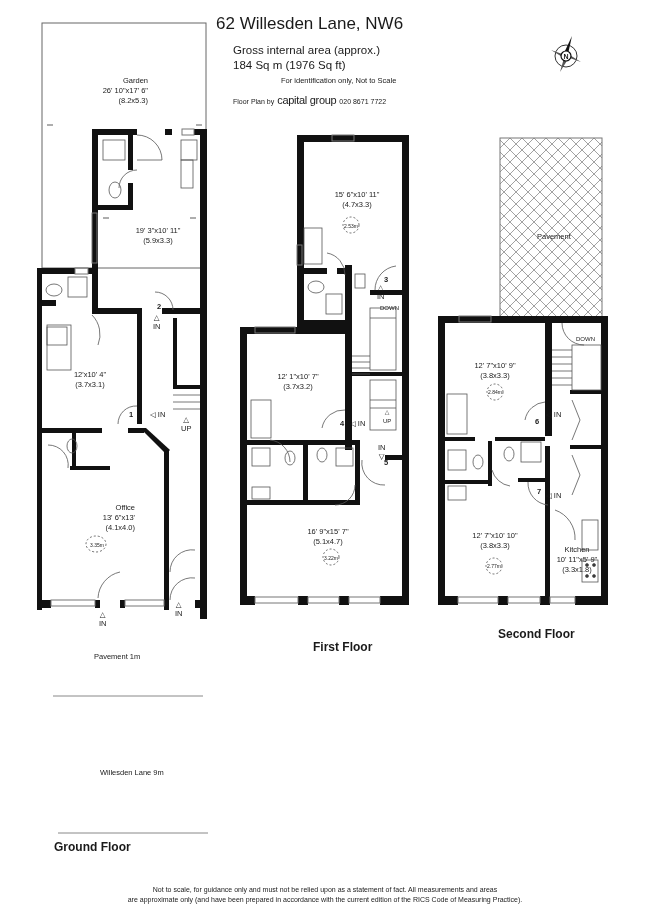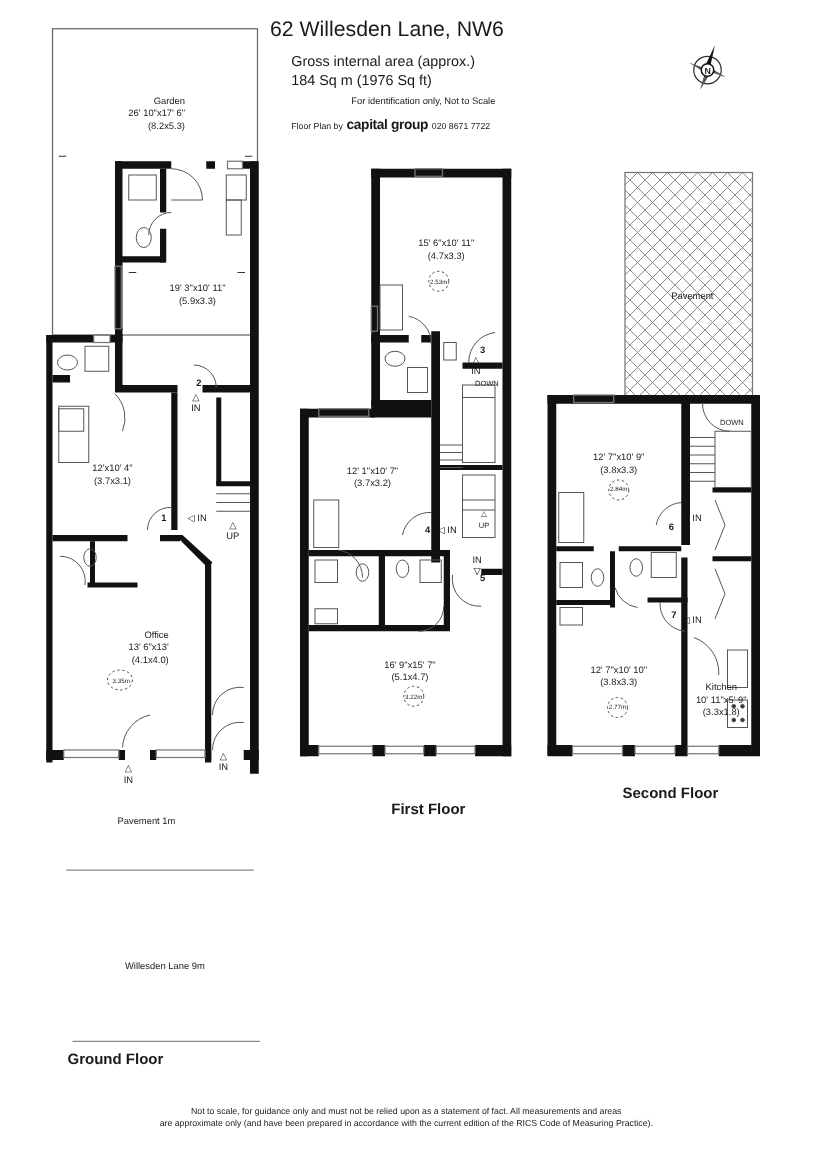--- a/index.html
+++ b/index.html
@@ -4,21 +4,21 @@
 <style>
   html, body { margin: 0; padding: 0; background: #ffffff; }
   body { width: 650px; height: 919px; position: relative; overflow: hidden;
          font-family: "Liberation Sans", sans-serif; color: #1a1a1a; }
   .abs { position: absolute; }
   .title { left: 216px; top: 14px; font-size: 17px; white-space: nowrap; }
   .sub1 { left: 233px; top: 44px; font-size: 11.5px; white-space: nowrap; }
   .sub2 { left: 233px; top: 59px; font-size: 11.5px; white-space: nowrap; }
   .note { left: 233px; top: 76px; font-size: 7.5px; white-space: nowrap; margin-left: 48px; }
   .credit { left: 233px; top: 94px; font-size: 7px; white-space: nowrap; display: flex; align-items: baseline; gap: 3px; }
-  .credit .brand { font-weight: bold; font-size: 11px; letter-spacing: -0.3px; }
+  .credit .brand { font-weight: normal; font-size: 11px; letter-spacing: -0.3px; }
   .floor-label { font-size: 12px; white-space: nowrap; font-weight: bold; }
   .street { font-size: 7.5px; white-space: nowrap; }
   .disclaimer { left: 0; width: 650px; top: 885px; font-size: 7px; text-align: center; line-height: 10px; }
   svg text { font-family: "Liberation Sans", sans-serif; fill: #1a1a1a; }
   .plan { position: absolute; left: 0; top: 0; }
 </style>
 </head>
 <body>
 
 <div class="abs title">62 Willesden Lane, NW6</div>

